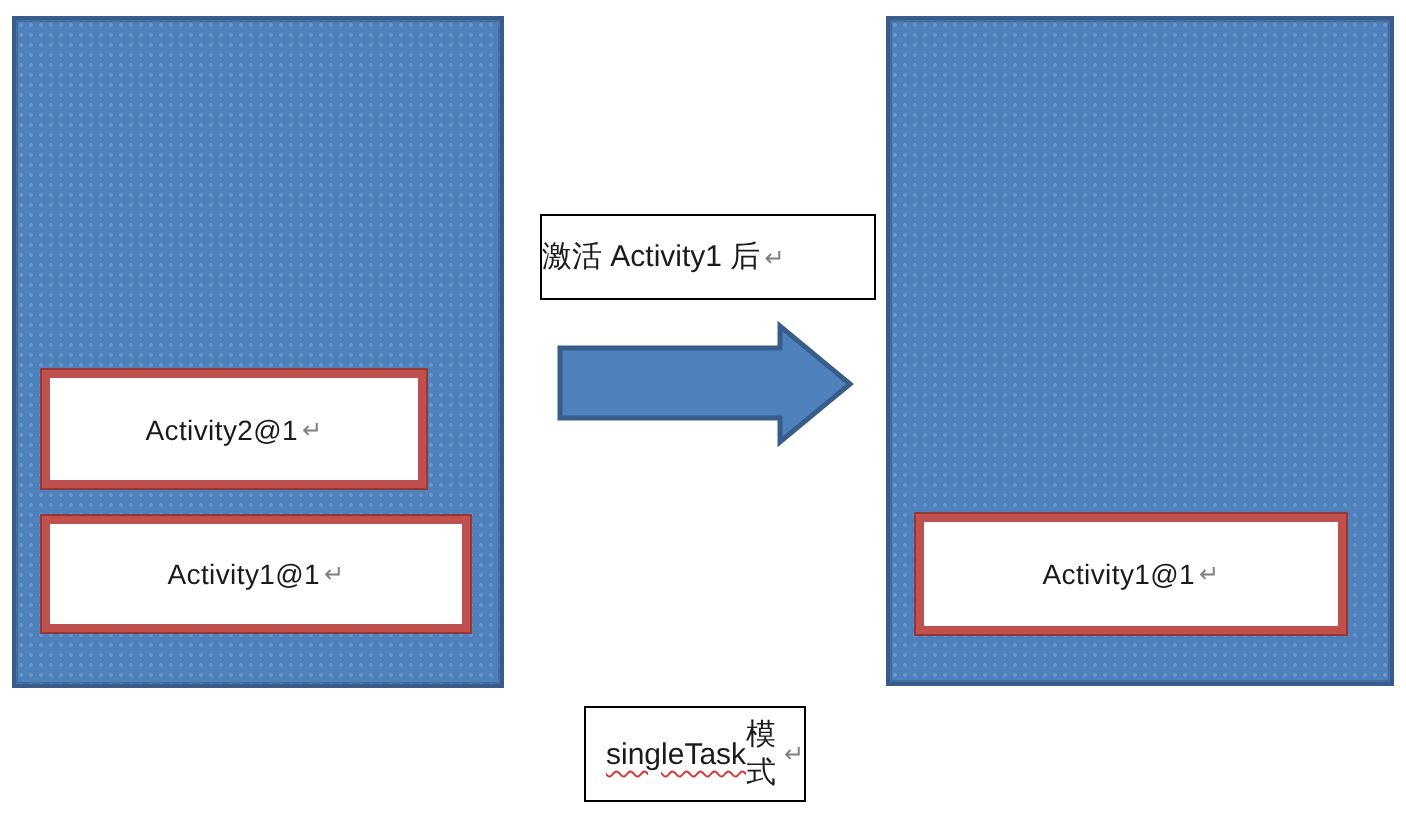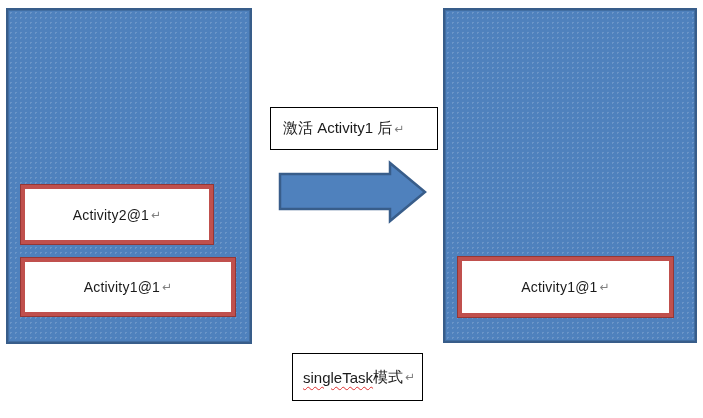--- a/index.html
+++ b/index.html
@@ -41,26 +41,25 @@
   .label-box {
     position: absolute;
     background: #ffffff;
     border: 1px solid #000000;
     box-sizing: border-box;
     display: flex;
     align-items: center;
   }
   .transition-label {
     left: 270px; top: 107px; width: 168px; height: 43px;
-    padding-left: 12px;
     font-size: 15px;
     align-items: center;
   }
   .caption-box {
-    left: 292px; top: 353px; width: 131px; height: 48px;
+    left: 292px; top: 353px; width: 111px; height: 48px;
     padding-left: 10px;
     font-size: 15px;
   }
   .arrow-wrap { position: absolute; left: 276px; top: 160px; width: 152px; height: 64px; }
   .ret-mark {
     color: #808080;
     font-size: 12px;
     margin-left: 2px;
     font-family: "DejaVu Sans", sans-serif;
   }

